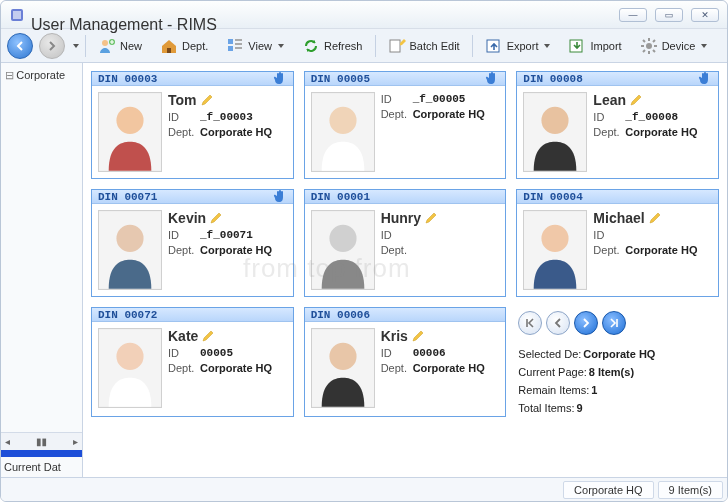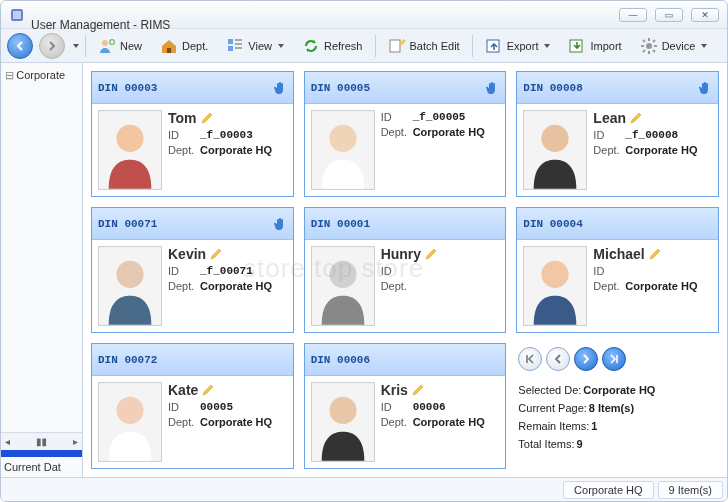--- a/index.html
+++ b/index.html
@@ -1,39 +1,39 @@
 <!DOCTYPE html>
 <html><head>
 <meta charset="utf-8">
 <style>
 * { box-sizing: border-box; margin: 0; padding: 0; }
 body { width: 728px; height: 502px; font-family: Tahoma, Arial, sans-serif; font-size: 11px; overflow: hidden; border: 1px solid #b9c6d7; border-radius: 6px; background: #fff; }
 .titlebar { height: 28px; background: linear-gradient(#fdfefe,#e9f0f6); display:flex; align-items:center; padding:0 8px; border-bottom:1px solid #d7dee8; border-radius:6px 6px 0 0; }
 .titlebar .app-icon { width:16px; height:16px; margin-right:6px; display:inline-flex; align-items:center; justify-content:center; color:#5a6fbf; }
-.titlebar .title { font-size:12px; color:#333;margin-top:20px; }
+.titlebar .title { font-size:16px; color:#333;margin-top:20px; }
 .titlebar .winbtns { margin-left:auto; display:flex; gap:8px; }
 .winbtn { width:28px; height:14px; border:1px solid #b0bfd4; border-radius:3px; background:linear-gradient(#fff,#e9eff7); display:flex; align-items:center; justify-content:center; font-size:9px; color:#4a5a77; cursor:default; }
 .toolbar { height:34px; background:#eef3f9; border-bottom:1px solid #c9d4e4; display:flex; align-items:center; padding:0 6px; gap:6px; }
 .navbtn { width:26px; height:26px; border-radius:50%; background:radial-gradient(circle at 40% 35%, #8fc2ff,#2d76d0); border:1px solid #2a66b5; display:flex; align-items:center; justify-content:center; color:#fff; font-weight:bold; }
 .navbtn.dis { background:radial-gradient(circle at 40% 35%, #e8e8e8,#c2c2c2); border-color:#b5b5b5; color:#888; }
 .tbtn { height:26px; display:flex; align-items:center; gap:4px; padding:0 6px; color:#2b2b2b; border-radius:3px; }
 .tbtn .ticon { width:18px; height:18px; display:inline-flex; align-items:center; justify-content:center; }
 .tsep { width:1px; height:22px; background:#c5d1e3; }
 .dropcaret { width:0;height:0;border-left:3px solid transparent;border-right:3px solid transparent;border-top:4px solid #555; margin-left:2px; }
 .content { display:flex; height:414px; }
 .sidebar { width:82px; border-right:1px solid #c9d4e4; background:#f8fafc; display:flex; flex-direction:column; }
 .tree { flex:1; padding:2px 2px; overflow:hidden; }
 .treenode { padding:4px 2px; color:#333; white-space:nowrap; }
 .treenode::before { content:"⊟"; color:#888; margin-right:2px; }
 .treescroll { height:18px; border-top:1px solid #d3dbe8; background:#f0f3f8; display:flex; align-items:center; justify-content:space-between; padding:0 4px; font-size:10px; color:#666; }
 .sidecap { padding:4px 3px; border-top:7px solid #1d4ed8; color:#333; white-space:nowrap; overflow:hidden; }
 .mainarea { flex:1; background:#fff; padding:8px; overflow:auto; position:relative; }
 .grid { display:grid; grid-template-columns: repeat(3, 1fr); gap:10px; }
 .card { border:1px solid #6aa3e6; background:#fff; }
-.cardhead { height:32px; background:linear-gradient(#d6e8ff,#b9d6fb); border-bottom:1px solid #9fc3ef; display:flex; align-items:center; padding:0 6px; color:#1f4f9a; font-weight:bold; font-family: "Courier New", monospace; font-size:11px; }
+.cardhead { height:14px; background:linear-gradient(#d6e8ff,#b9d6fb); border-bottom:1px solid #9fc3ef; display:flex; align-items:flex-end; padding:0 6px; color:#1f4f9a; font-weight:bold; font-family: "Courier New", monospace; font-size:11px; }
 .handicon { width:14px; height:14px; margin-left:auto; color:#2f6fd0; }
 .cardbody { display:flex; padding:6px 6px; gap:6px; }
 .avatar { width:64px; height:80px; background:#e6e6e6; border:1px solid #d0d0d0; display:flex; align-items:center; justify-content:center; overflow:hidden; }
 .avatar svg { width:100%; height:100%; }
 .info { flex:1; font-size:11px; color:#333; }
 .name { font-weight:bold; font-size:14px; margin-bottom:2px; display:flex; align-items:center; gap:4px; }
 .editicon { width:12px; height:12px; display:inline-flex; align-items:center; justify-content:center; color:#d8a300; }
 .row { display:flex; gap:4px; line-height:15px; }
 .row .lbl { color:#555; min-width:28px; }
 .row .val { font-weight:bold; color:#222; font-family: "Courier New", monospace; }
@@ -173,21 +173,21 @@
     </div>
     <div class="treescroll">
       <span>◂</span>
       <span>▮▮</span>
       <span>▸</span>
     </div>
     <div class="sidecap">Current Dat</div>
   </div>
 
   <div class="mainarea">
-    <div class="watermark">store top store</div>
+    <div class="watermark">from top from</div>
     <div class="grid" id="grid">
         <div class="card">
     <div class="cardhead">
       <span>DIN 00003</span>
       <span class="handicon"><svg viewBox="0 0 14 14">
                 <path d="M4 7V3a1 1 0 012 0v3V2a1 1 0 012 0v4V3a1 1 0 012 0v5c0 3-1 5-4 5s-4-2-4-4l-1-2c-.4-.8.6-1.6 1.4-1z" fill="#3b7ed6"></path>
               </svg></span>
     </div>
     <div class="cardbody">
       <div class="avatar">

